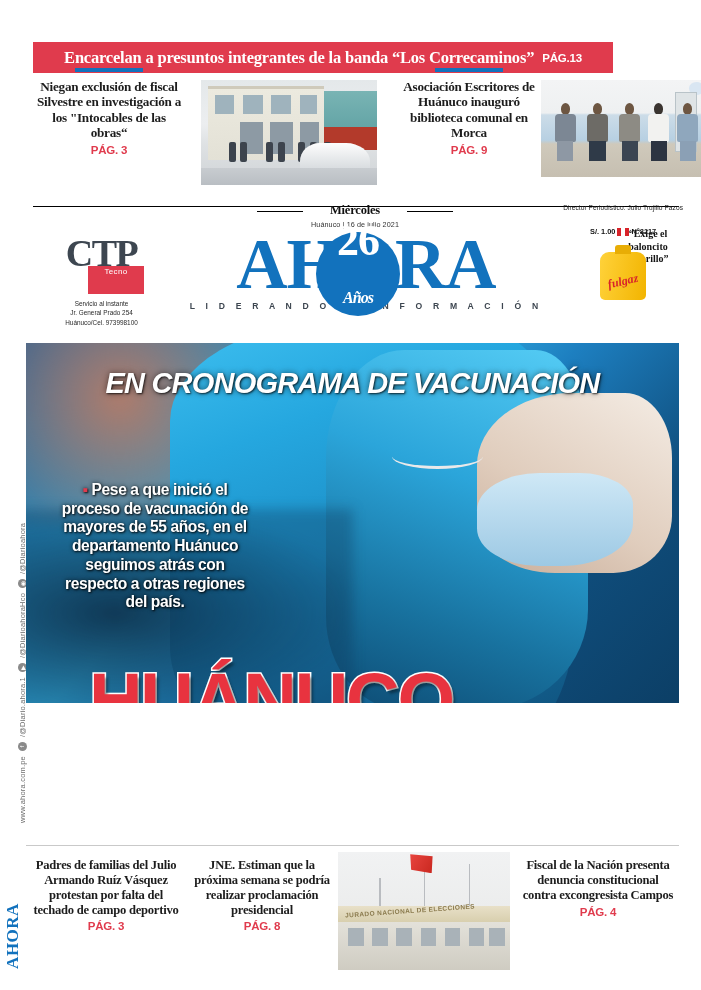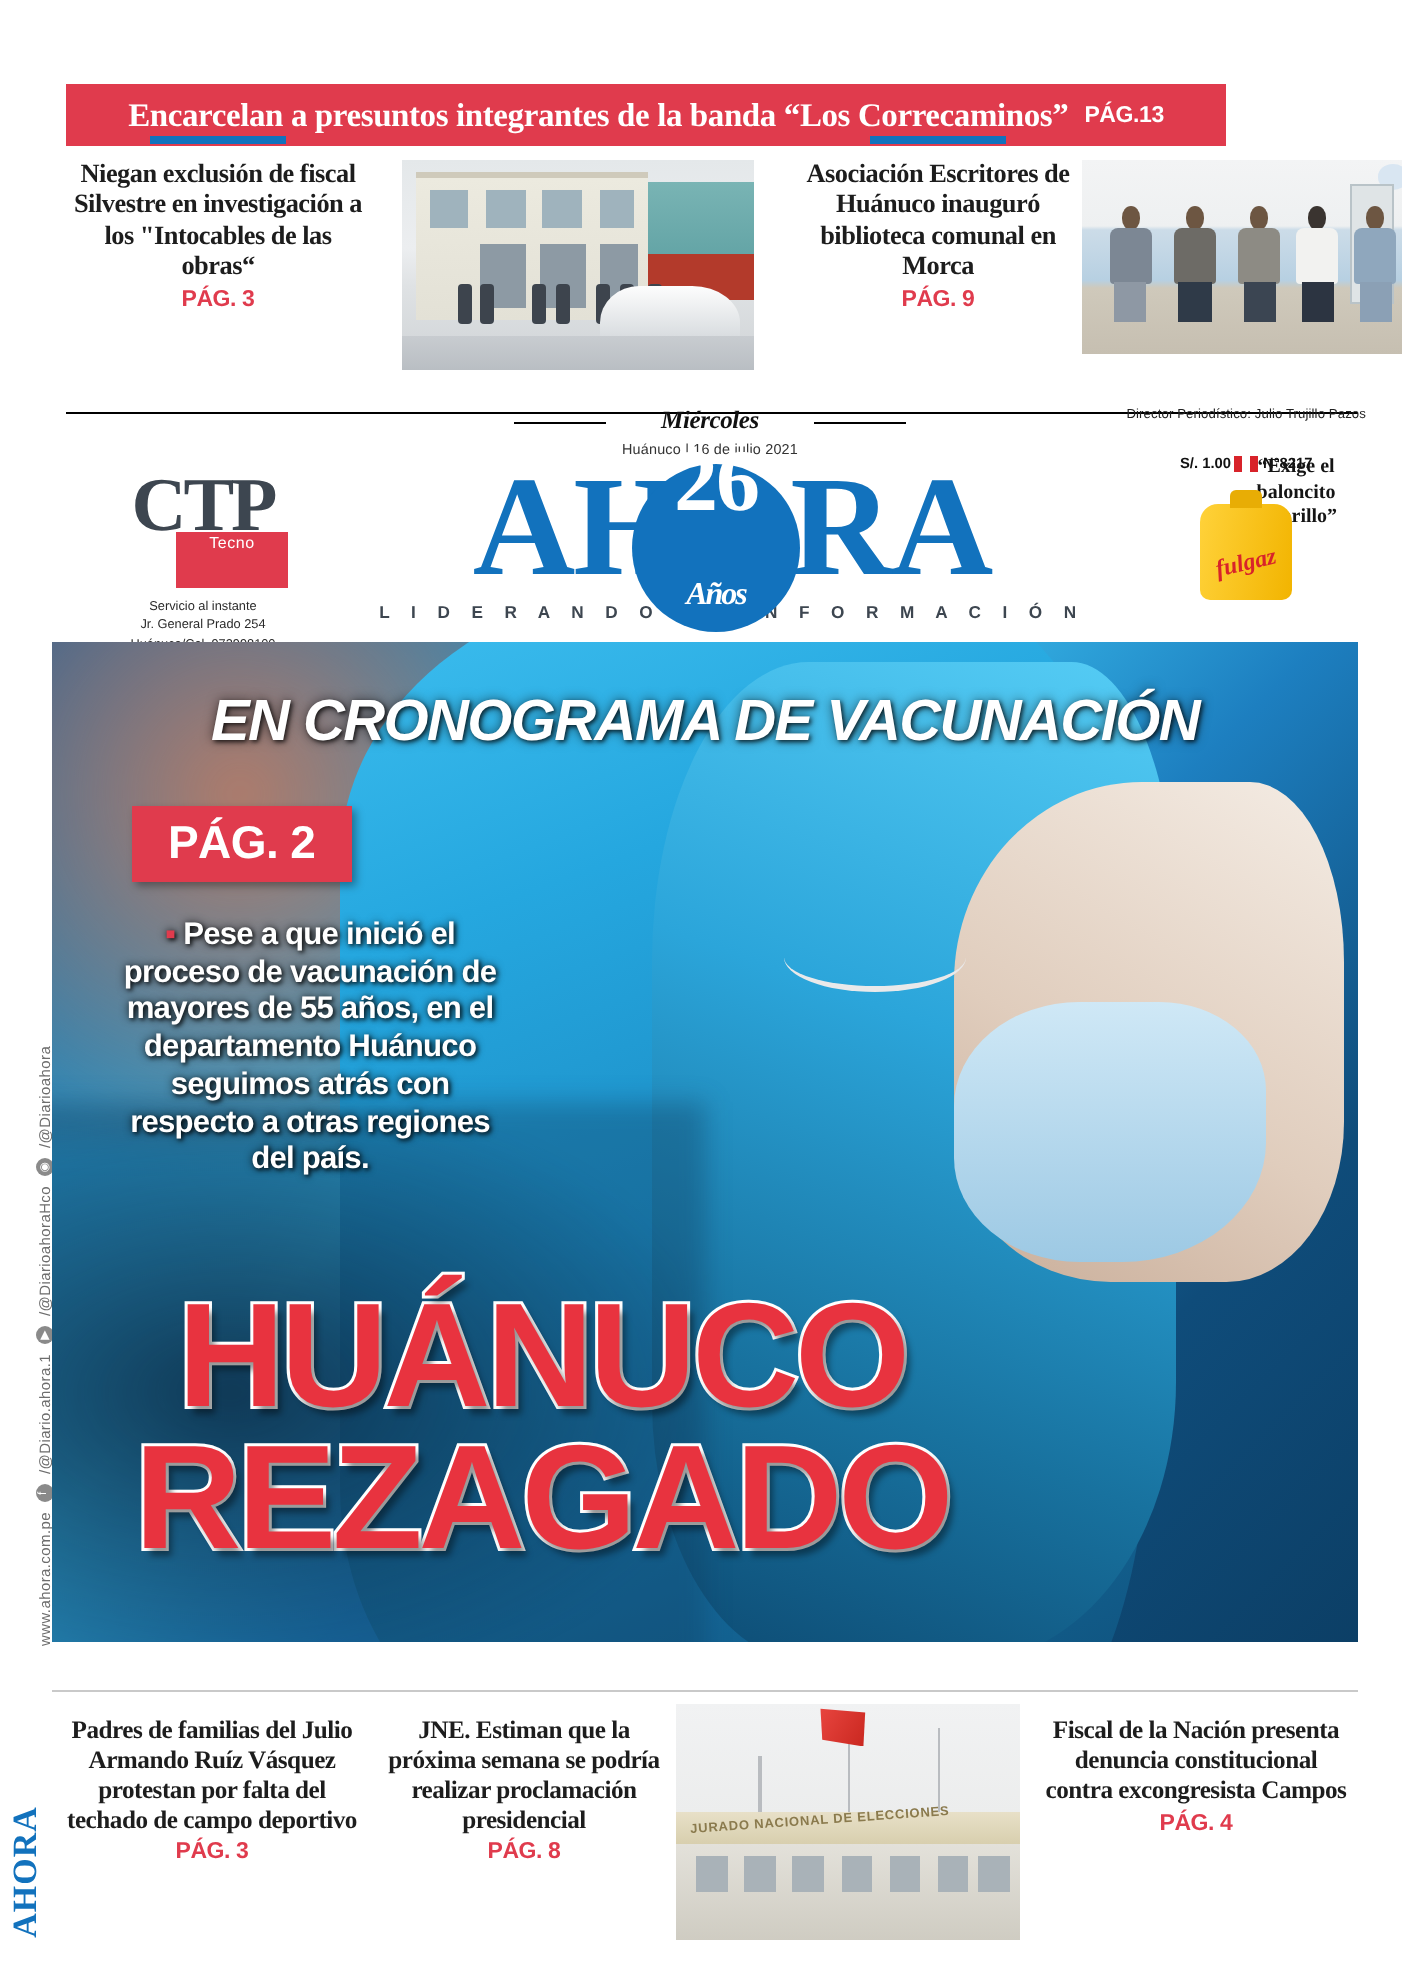--- a/index.html
+++ b/index.html
@@ -137,21 +137,21 @@
   }
   .dateblock {
     position: absolute; left: 255px; top: 203px; width: 200px; text-align: center;
   }
   .dateblock .dl {
     position: absolute; top: 8px; height: 1px; width: 46px; background: #000;
   }
   .dateblock .dl.l { left: 2px; } .dateblock .dl.r { right: 2px; }
   .dateblock .dow {
     font-family: "Liberation Serif", serif; font-weight: bold;
-    font-size: 12.5px; color: #111; letter-spacing: -.2px; font-style: italic;
+    font-size: 12.5px; color: #111; letter-spacing: -.2px;
   }
   .dateblock .dsub { font-size: 7.2px; color: #333; margin-top: 1.5px; letter-spacing: .1px; }
 
   .directorblock { position: absolute; right: 18px; top: 204px; text-align: right; }
   .directorblock .dir { font-size: 6.6px; color: #222; letter-spacing: .05px; }
   .directorblock .price { font-size: 7.4px; font-weight: bold; color: #111; margin-top: 16px;
     display: flex; align-items: center; justify-content: center; gap: 2px; }
   .directorblock .flag { display: inline-block; width: 12px; height: 8px;
     background: linear-gradient(90deg,#d8232a 33%,#fff 33%,#fff 66%,#d8232a 66%); }
 
@@ -210,21 +210,21 @@
   }
   .fulgaz .tank .lbl {
     position: absolute; left: 3px; top: 22px; width: 40px; text-align: center;
     transform: rotate(-13deg);
     font-family: "Liberation Serif", serif; font-weight: 900; font-style: italic;
     font-size: 12px; color: #d8232a;
   }
 
   
   .hero {
-    position: absolute; left: 26px; top: 321px; width: 653px; height: 500px;
+    position: absolute; left: 26px; top: 343px; width: 653px; height: 360px;
     overflow: hidden;
     background: linear-gradient(135deg,#1e6fae 0%, #2a9fd6 22%, #37b7e8 38%, #1d7fc0 55%, #0f4c7a 78%, #0c3f66 100%);
     padding-left: 22px;
   }
   .hero .h-blur1 {
     position: absolute; left: -4%; top: -8%; width: 46%; height: 58%;
     background: radial-gradient(circle at 40% 40%, rgba(200,120,90,.85), rgba(90,60,60,.2) 72%);
     filter: blur(8px);
   }
   .hero .h-gown {
@@ -470,21 +470,20 @@
   <div class="hero">
     <div class="h-blur1"></div>
     <div class="h-gown"></div>
     <div class="h-gown2"></div>
     <div class="h-arm"></div>
     <div class="h-glove"></div>
     <div class="h-neck"></div>
     <div class="h-dark"></div>
 
     <div class="kicker">EN CRONOGRAMA DE VACUNACIÓN</div>
-    <div class="pagbox">PÁG. 2</div>
     <div class="deck"><span class="bullet">▪</span> <span>Pese a que inició el proceso de vacunación de mayores de 55 años, en el departamento Huánuco seguimos atrás con respecto a otras regiones del país.</span></div>
 
     <div class="bigline l2">REZAGADO</div>
     <div class="bigline l1">HUÁNUCO</div>
   </div>
 
   <div class="bot-rule"></div>
   <div class="bot-strip">
 
     <div class="bteaser bteaser-1">

